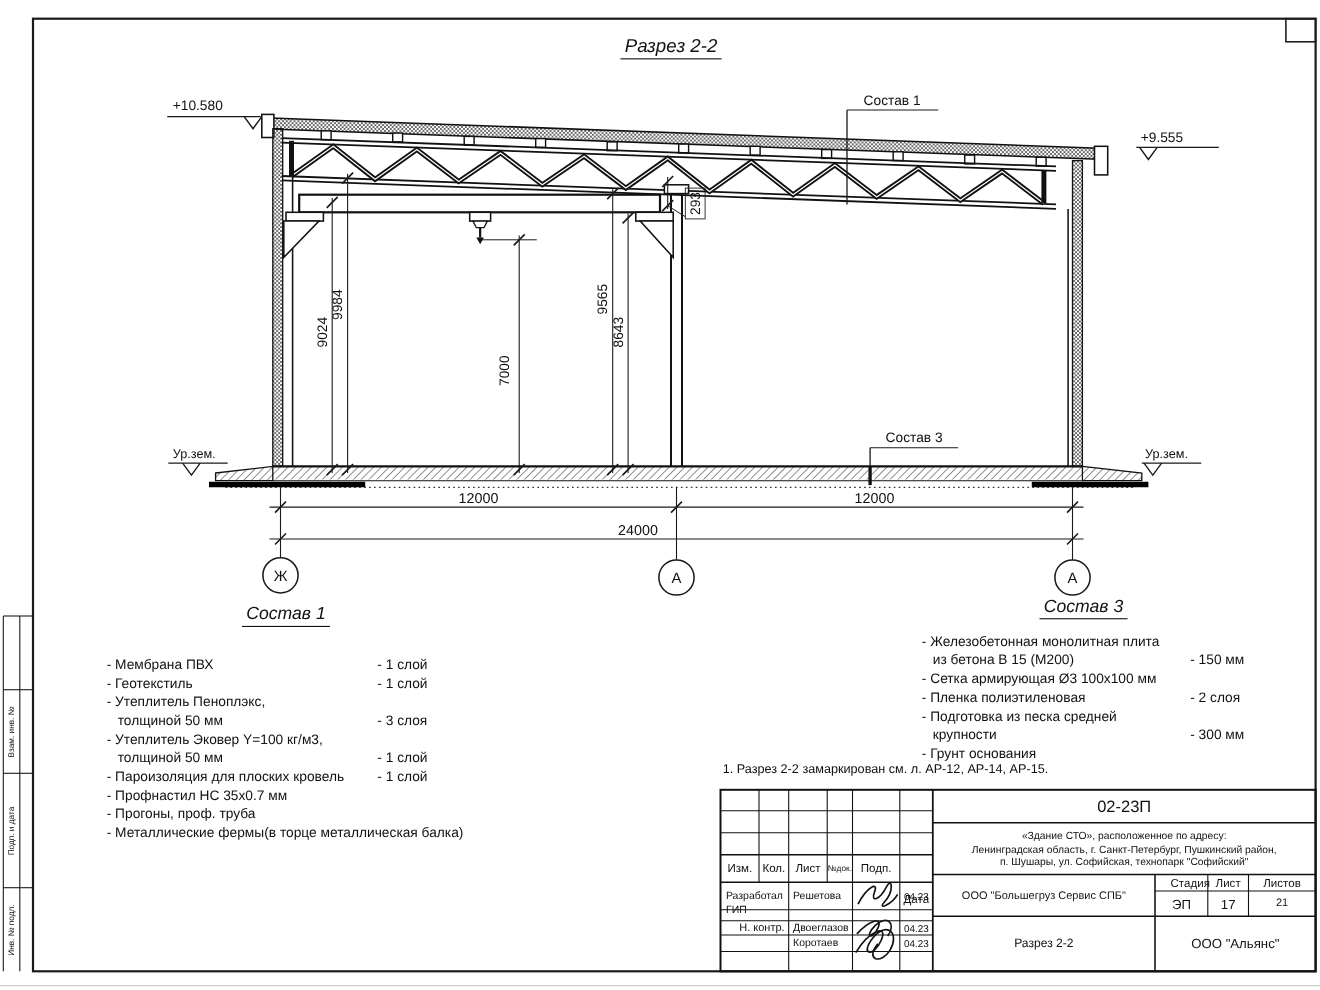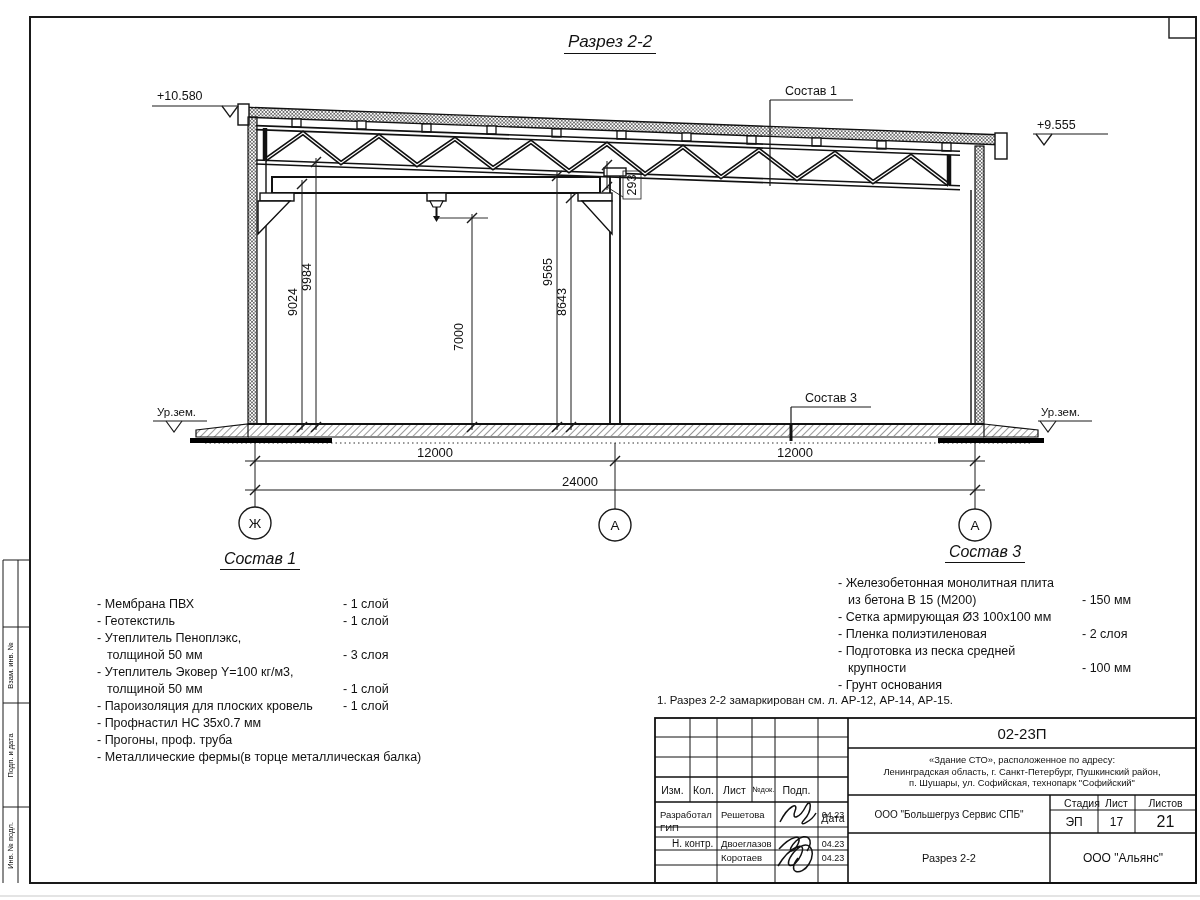--- a/index.html
+++ b/index.html
@@ -269,21 +269,21 @@
     <div class="srow"><span>- Металлические фермы(в торце металлическая балка)</span><span class="qty"></span></div>
   </div>
 
   <div class="abs heading" style="left:885px;top:543px;width:200px;"><span>Состав 3</span></div>
   <div class="abs speclist s3" style="left:838px;top:575px;width:320px;">
     <div class="srow"><span>- Железобетонная монолитная плита</span><span class="qty"></span></div>
     <div class="srow"><span class="indent">из бетона В 15 (М200)</span><span class="qty">- 150 мм</span></div>
     <div class="srow"><span>- Сетка армирующая Ø3 100х100 мм</span><span class="qty"></span></div>
     <div class="srow"><span>- Пленка полиэтиленовая</span><span class="qty">- 2 слоя</span></div>
     <div class="srow"><span>- Подготовка из песка средней</span><span class="qty"></span></div>
-    <div class="srow"><span class="indent">крупности</span><span class="qty">- 100 мм</span></div>
+    <div class="srow"><span class="indent">крупности</span><span class="qty">- 300 мм</span></div>
     <div class="srow"><span>- Грунт основания</span><span class="qty"></span></div>
   </div>
 
   <div class="abs note" style="left:657px;top:694px;">1. Разрез 2-2 замаркирован см. л. АР-12, АР-14, АР-15.</div>
 
   <div class="tb">
     <div class="cell" style="left:655px;top:777px;width:35px;height:25px;">Изм.</div>
     <div class="cell" style="left:690px;top:777px;width:27px;height:25px;">Кол.</div>
     <div class="cell" style="left:717px;top:777px;width:35px;height:25px;">Лист</div>
     <div class="cell" style="left:752px;top:777px;width:23px;height:25px;font-size:7.5px;">№док.</div>
@@ -311,21 +311,21 @@
       </div>
     </div>
     <div class="cell" style="left:848px;top:795px;width:202px;height:38px;font-size:10px;">ООО "Большегруз Сервис СПБ"</div>
     <div class="cell" style="left:848px;top:833px;width:202px;height:50px;font-size:11px;">Разрез 2-2</div>
 
     <div class="cell" style="left:1066px;top:795px;width:32px;height:15px;">Стадия</div>
     <div class="cell" style="left:1098px;top:795px;width:37px;height:15px;">Лист</div>
     <div class="cell" style="left:1135px;top:795px;width:61px;height:15px;">Листов</div>
     <div class="cell" style="left:1050px;top:810px;width:48px;height:23px;font-size:12px;">ЭП</div>
     <div class="cell" style="left:1098px;top:810px;width:37px;height:23px;font-size:12px;">17</div>
-    <div class="cell" style="left:1135px;top:810px;width:61px;height:23px;font-size:16px;">21</div>
+    <div class="cell" style="left:1135px;top:810px;width:61px;height:23px;font-size:10px;">21</div>
     <div class="cell" style="left:1050px;top:833px;width:146px;height:50px;font-size:12px;">ООО "Альянс"</div>
   </div>
 
   <div class="sideLabel" style="left:3px;top:627px;width:15px;height:76px;">
       <span>Взам. инв. №</span>
     </div>
   <div class="sideLabel" style="left:3px;top:703px;width:15px;height:104px;">
       <span>Подп. и дата</span>
     </div>
   <div class="sideLabel" style="left:3px;top:807px;width:15px;height:76px;">

